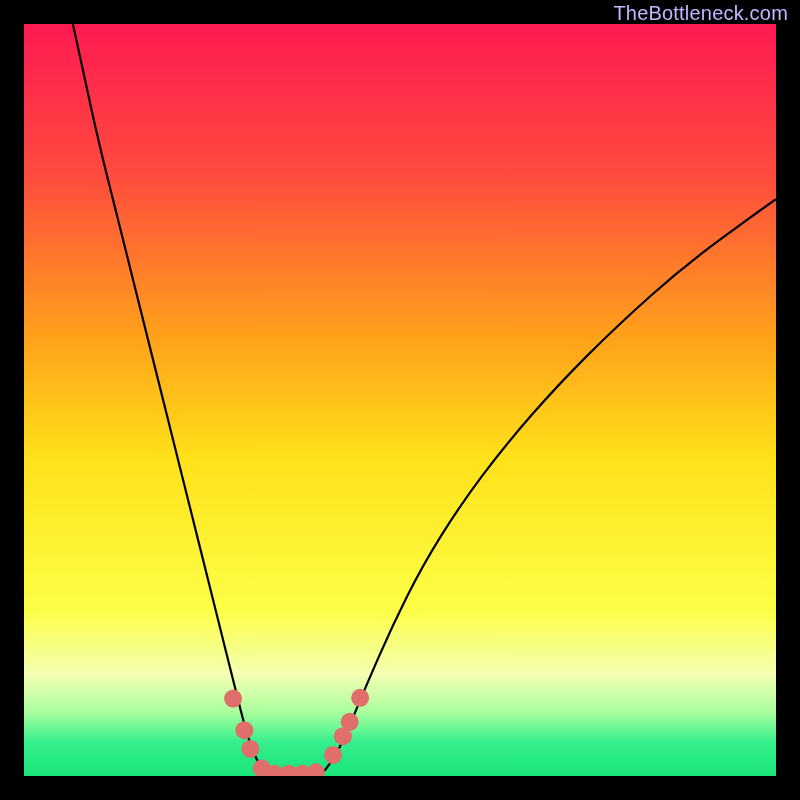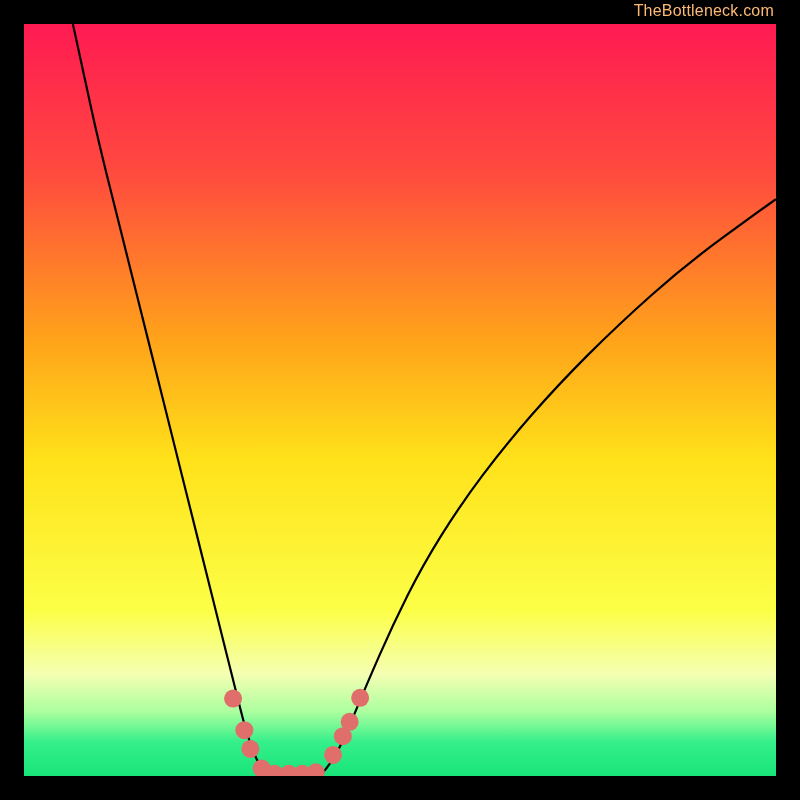--- a/index.html
+++ b/index.html
@@ -22,23 +22,23 @@
   .plot {
     position: absolute;
     left: 0;
     top: 0;
     width: 752px;
     height: 752px;
   }
   .attribution {
     position: absolute;
     top: 2px;
-    right: 26px;
-    color: #fdba74;
-    font-size: 16px;
+    right: 12px;
+    color: #c4b5fd;
+    font-size: 20px;
     letter-spacing: 0.2px;
     font-weight: 500;
   }
   svg {
     display: block;
   }
 </style>
 </head>
 <body>
 

